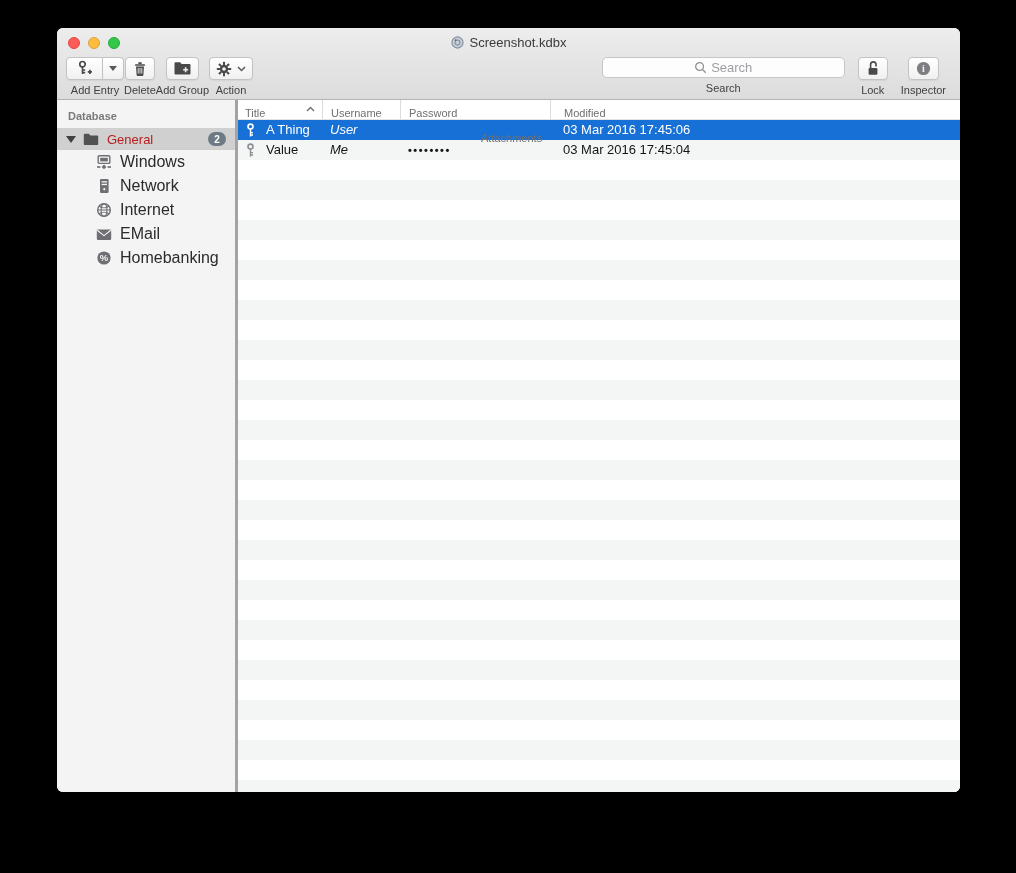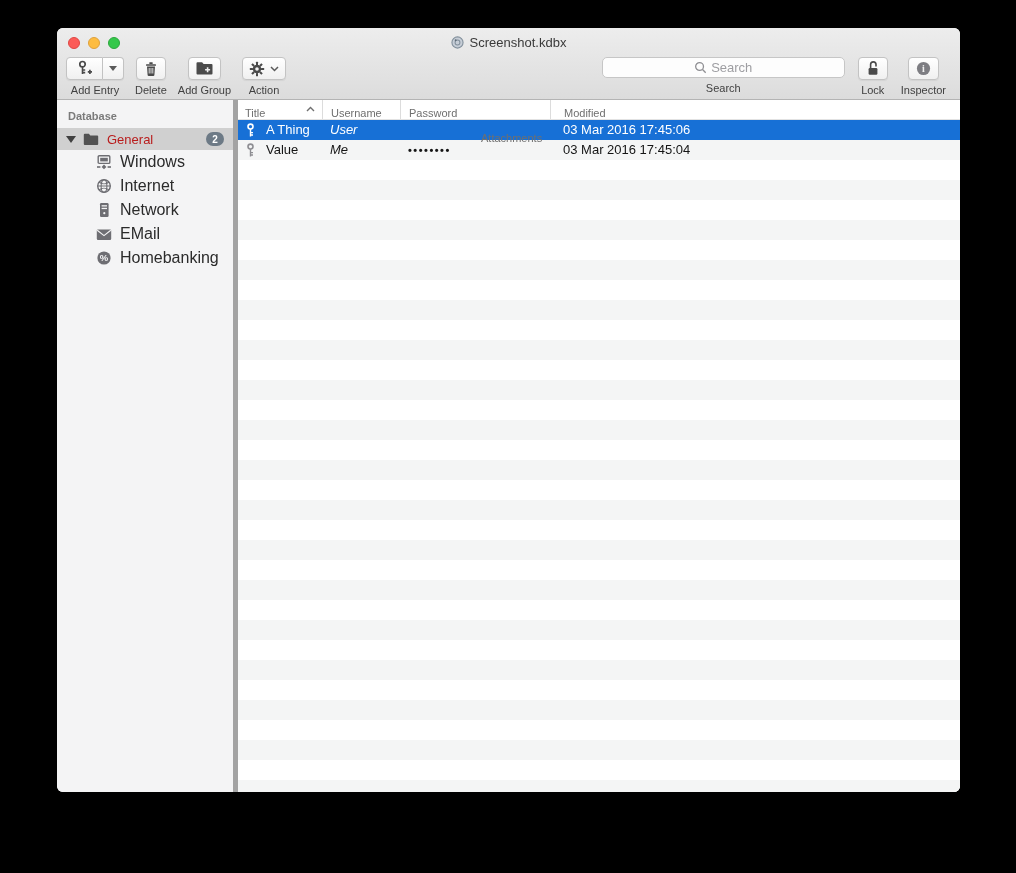--- a/index.html
+++ b/index.html
@@ -15,40 +15,40 @@
   .traffic { position:absolute; left:11px; top:9px; display:flex; gap:8px; }
   .light { width:12px; height:12px; border-radius:50%; }
   .light.red { background:#fc5b57; border:1px solid #df4744; }
   .light.yellow { background:#fdbc40; border:1px solid #dfa13c; }
   .light.green { background:#34c84a; border:1px solid #2ca73d; }
   .titlerow { position:absolute; left:0; right:0; top:7px; display:flex;
     justify-content:center; align-items:center; gap:6px; }
   .titletext { font-size:13px; color:#3a3a3a; }
   .doc-icon { width:13px; height:13px; }
 
-  .tb-left { position:absolute; left:9px; top:29px; display:flex; gap:11px; align-items:flex-start; }
+  .tb-left { position:absolute; left:9px; top:29px; display:flex; align-items:flex-start; }
   .tb-right { position:absolute; right:14px; top:29px; display:flex; gap:13px; align-items:flex-start; }
   .tb-item { display:flex; flex-direction:column; align-items:center; }
   .tb-label { margin-top:4px; font-size:11px; color:#414141; white-space:nowrap; }
   .btn { height:23px; display:flex; align-items:center; justify-content:center;
     background:linear-gradient(#ffffff,#f0f0f0); border:1px solid #c3c3c3;
     border-radius:4px; box-shadow:0 1px 1px rgba(0,0,0,.06); }
   .seg { display:flex; }
   .seg .btn.main { border-radius:4px 0 0 4px; width:37px; }
   .seg .btn.caret { border-radius:0 4px 4px 0; width:21px; border-left:none; }
   .btn.single { padding:0 6px; min-width:26px; }
   .icon { display:block; }
 
   .search-field { width:243px; height:21px; background:#fdfdfd; border:1px solid #c6c6c6;
     border-radius:5px; display:flex; align-items:center; justify-content:center; gap:4px; }
   .search-ph { font-size:13px; color:#9e9ea2; }
 
   
   .content { flex:1; display:flex; min-height:0; }
-  .sidebar { width:181px; flex:none; background:#f4f4f5; border-right:5px solid #a3a3a3;
+  .sidebar { width:181px; flex:none; background:#f4f4f5; border-right:3px solid #a3a3a3;
     padding-top:8px; }
   .sb-section { margin:2px 0 6px 11px; font-size:11px; font-weight:bold; color:#7a7a7a; }
   .sb-root { height:22px; background:#d0d0d0; display:flex; align-items:center; }
   .disclosure { width:0; height:0; margin-left:9px;
     border-left:5px solid transparent; border-right:5px solid transparent;
     border-top:7px solid #404040; }
   .sb-root-label { margin-left:8px; flex:1; font-size:13px; color:#b91c1c; }
   .badge { margin-right:9px; min-width:18px; height:14px; padding:0 4px; border-radius:8px;
     background:#6d7a86; color:#fff; font-size:10px; font-weight:bold;
     display:flex; align-items:center; justify-content:center; }
@@ -226,37 +226,37 @@
           <rect x="2.2" y="0.8" width="11.6" height="7.6" rx="1" fill="none" stroke="currentColor" stroke-width="1.4"></rect>
           <rect x="4.2" y="2.8" width="7.6" height="3.6" fill="currentColor"></rect>
           <rect x="1" y="11.2" width="3.4" height="1.6" fill="currentColor"></rect>
           <rect x="11.6" y="11.2" width="3.4" height="1.6" fill="currentColor"></rect>
           <rect x="6.3" y="10.2" width="3.4" height="3.4" fill="currentColor" transform="rotate(45 8 11.9)"></rect>
         </svg>
         <span class="sb-item-label">Windows</span>
       </div>
 
       <div class="sb-item">
+        <svg class="icon" width="16" height="16" viewBox="0 0 16 16">
+          <rect x="4" y="1" width="8.6" height="14" rx="1.3" fill="currentColor"></rect>
+          <rect x="5.6" y="3.2" width="5.4" height="1.3" fill="#f4f4f5"></rect>
+          <rect x="5.6" y="5.8" width="5.4" height="1.3" fill="#f4f4f5"></rect>
+          <circle cx="8.3" cy="11.2" r="1.1" fill="#f4f4f5"></circle>
+        </svg>
+        <span class="sb-item-label">Network</span>
+      </div>
+
+      <div class="sb-item">
         <svg class="icon" width="16" height="16" viewBox="0 0 16 16" fill="none" stroke="currentColor">
           <circle cx="8" cy="8" r="6.3" stroke-width="1.4"></circle>
           <ellipse cx="8" cy="8" rx="2.9" ry="6.3" stroke-width="1.1"></ellipse>
           <line x1="1.7" y1="8" x2="14.3" y2="8" stroke-width="1.1"></line>
           <path d="M3 4 a8 8 0 0 0 10 0 M3 12 a8 8 0 0 1 10 0" stroke-width="1.1"></path>
         </svg>
         <span class="sb-item-label">Internet</span>
-      </div>
-
-      <div class="sb-item">
-        <svg class="icon" width="16" height="16" viewBox="0 0 16 16">
-          <rect x="4" y="1" width="8.6" height="14" rx="1.3" fill="currentColor"></rect>
-          <rect x="5.6" y="3.2" width="5.4" height="1.3" fill="#f4f4f5"></rect>
-          <rect x="5.6" y="5.8" width="5.4" height="1.3" fill="#f4f4f5"></rect>
-          <circle cx="8.3" cy="11.2" r="1.1" fill="#f4f4f5"></circle>
-        </svg>
-        <span class="sb-item-label">Network</span>
       </div>
 
       <div class="sb-item">
         <svg class="icon" width="16" height="13" viewBox="0 0 16 13">
           <rect x="0.8" y="1.5" width="14.4" height="10.4" rx="1.2" fill="currentColor"></rect>
           <path d="M1.2 2.2 L8 7.6 L14.8 2.2" stroke="#f4f4f5" stroke-width="1.2" fill="none"></path>
         </svg>
         <span class="sb-item-label">EMail</span>
       </div>
 

